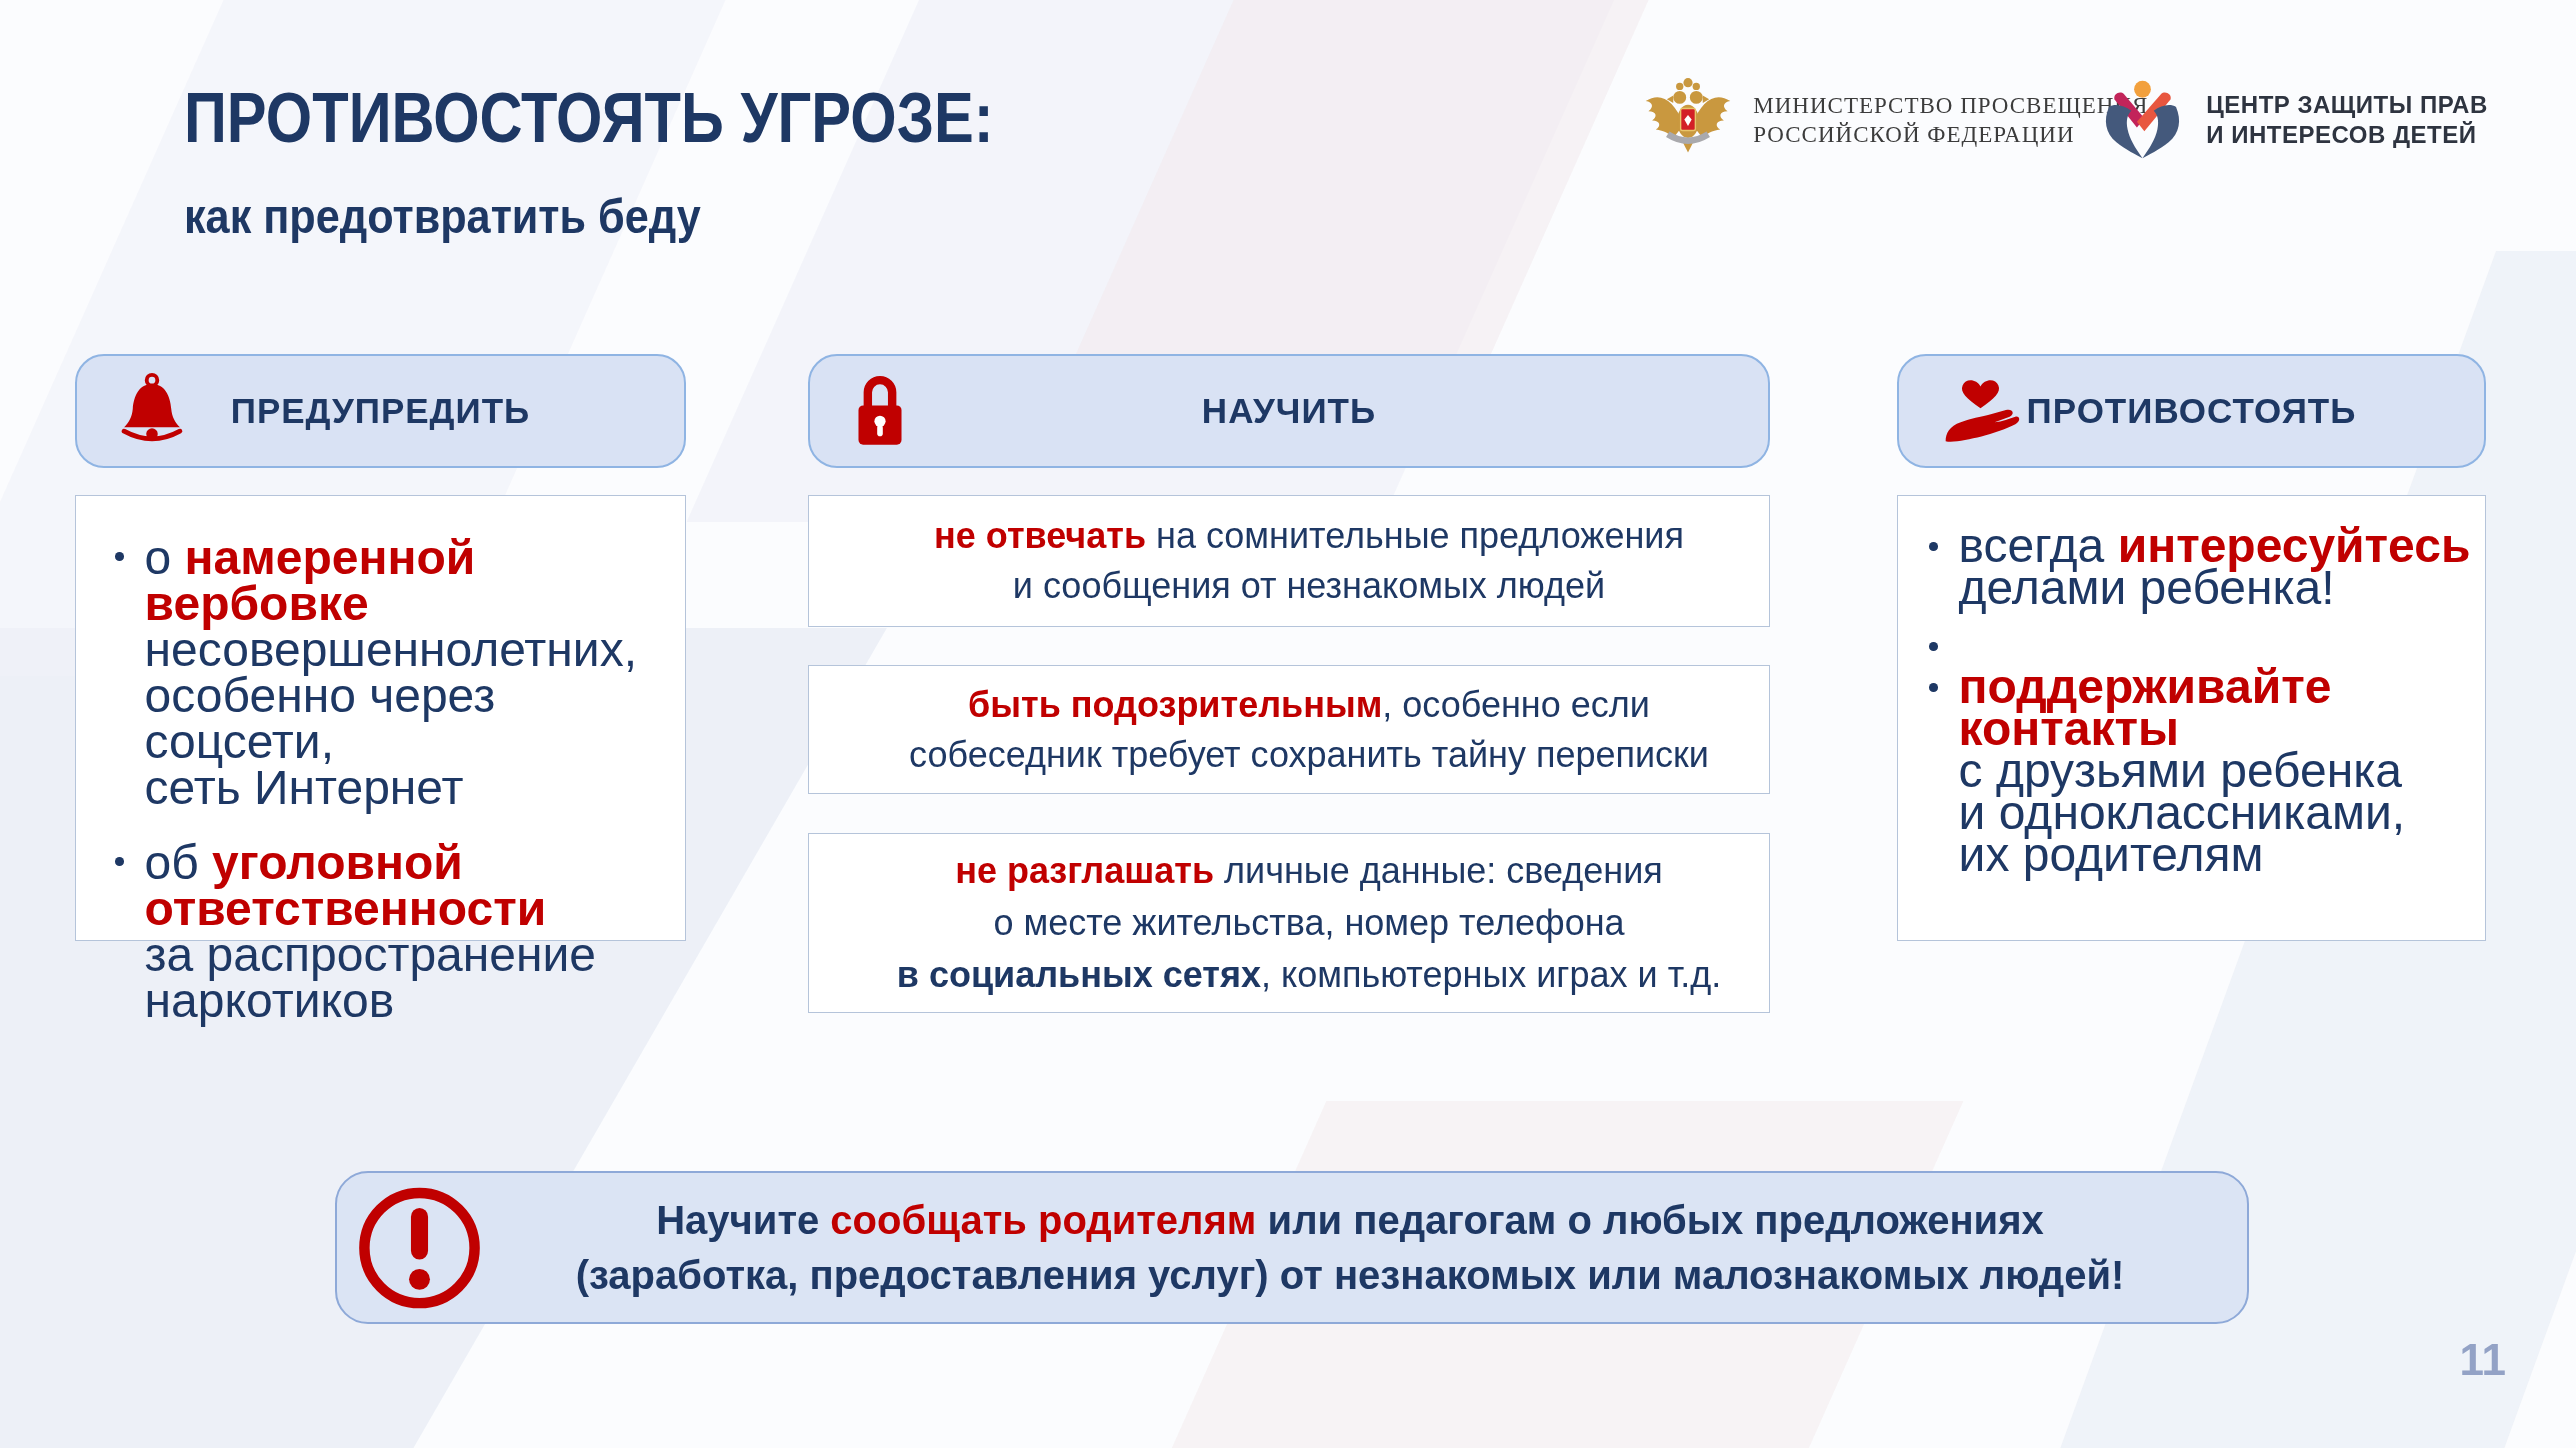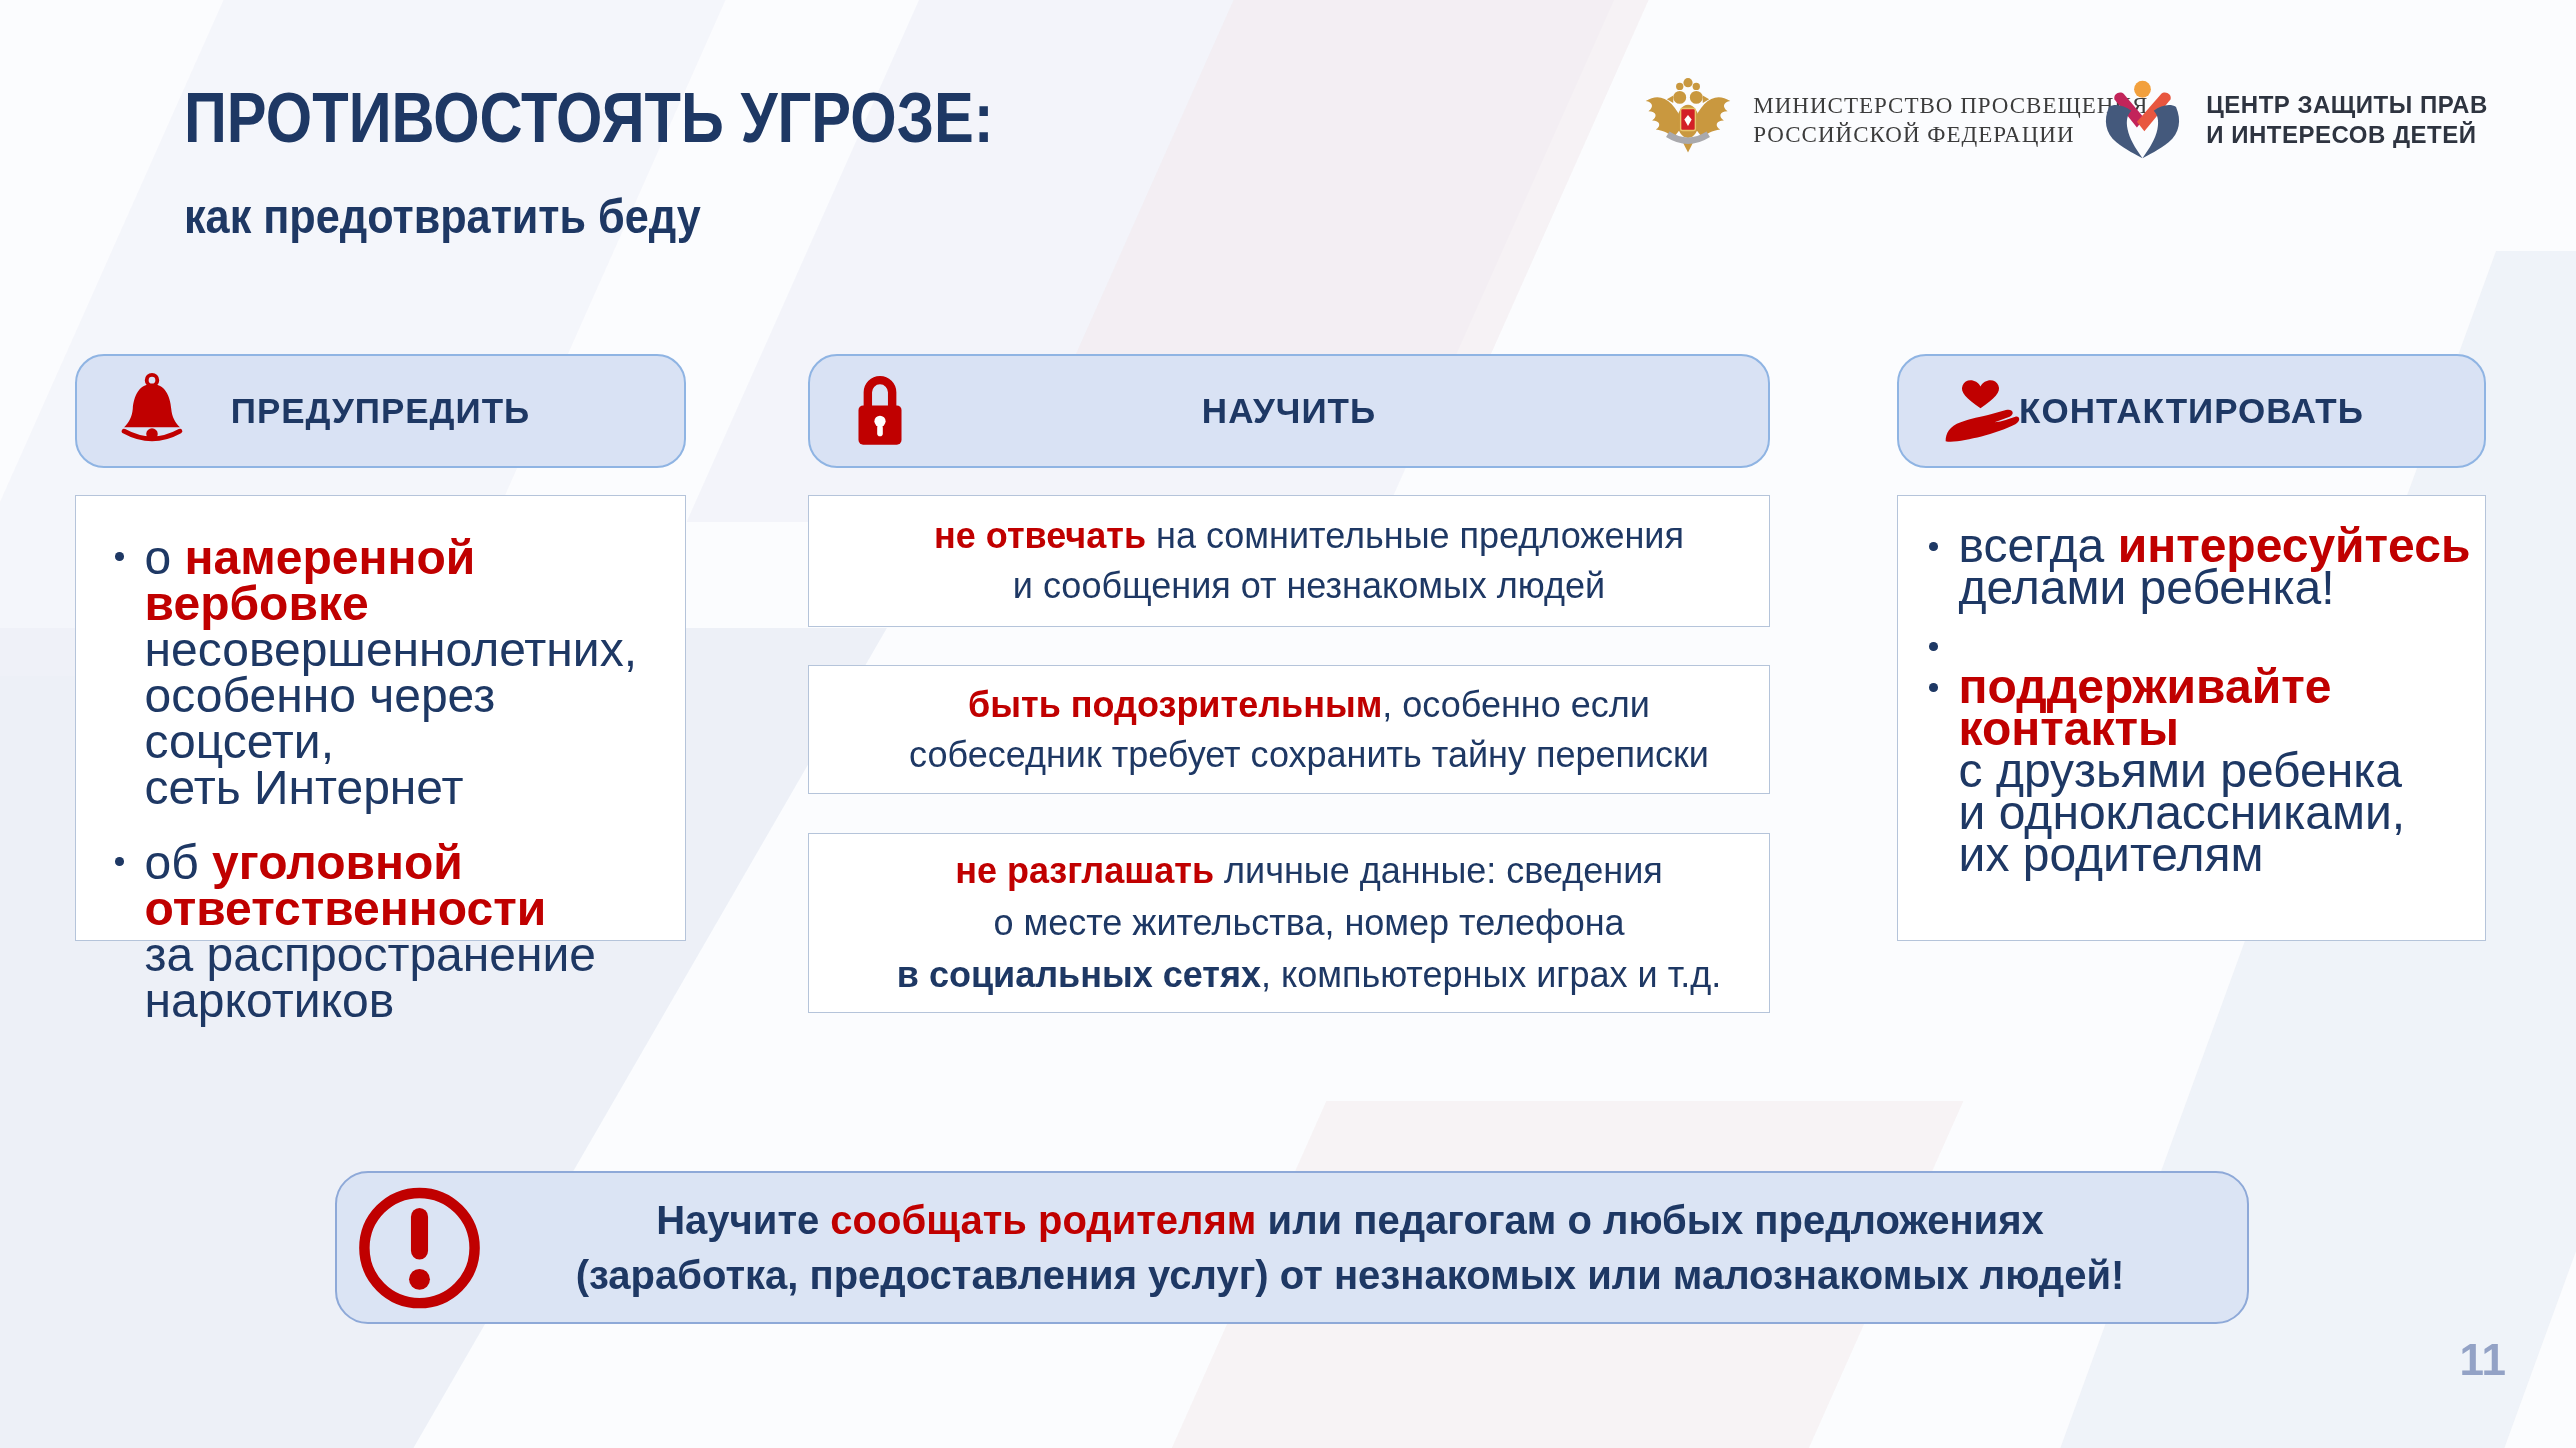--- a/index.html
+++ b/index.html
@@ -145,21 +145,21 @@
       <rect x="28" y="55" width="6" height="12" rx="3" fill="#ffffff"></rect>
     </svg>
     <div class="hdr-label">НАУЧИТЬ</div>
   </div>
 
   <div class="z col-header hdr-contact">
     <svg class="hdr-icon" width="81" height="73" viewBox="0 0 86 76">
       <path d="M43 12 C39 4 27 3 24 11 C21 18 28 25 43 35 C58 25 65 18 62 11 C59 3 47 4 43 12 Z" fill="#c00000"></path>
       <path d="M6 70 C6 62 10 54 22 50 C32 46 44 44 52 42 L70 37 C77 35 80 41 74 44 L58 50 C66 49 74 46 80 44 C85 43 86 49 80 52 C70 57 56 62 44 65 C30 68 14 72 6 70 Z" fill="#c00000"></path>
     </svg>
-    <div class="hdr-label">КОНТАКТИРОВАТЬ</div>
+    <div class="hdr-label">ПРОТИВОСТОЯТЬ</div>
   </div>
 
   <div class="z box box-warn">
     <div class="bullet">
       <span class="dot"></span>
       <div class="btxt">
         <div><span>о </span><span class="red">намеренной вербовке</span></div>
         <div>несовершеннолетних,</div>
         <div>особенно через соцсети,</div>
         <div>сеть Интернет</div>

